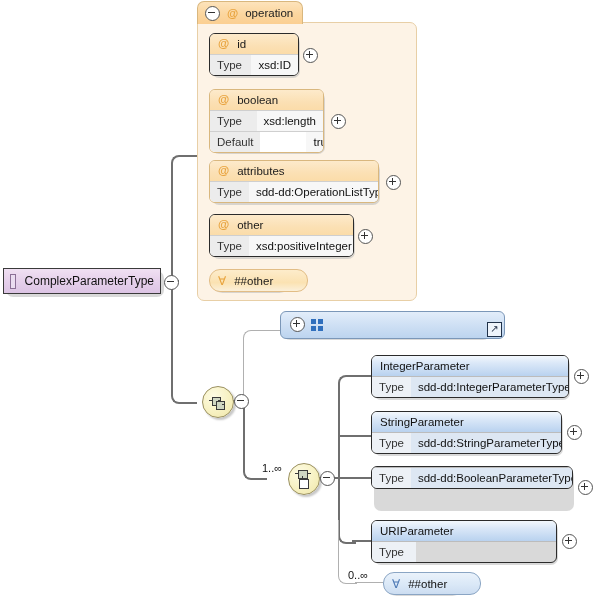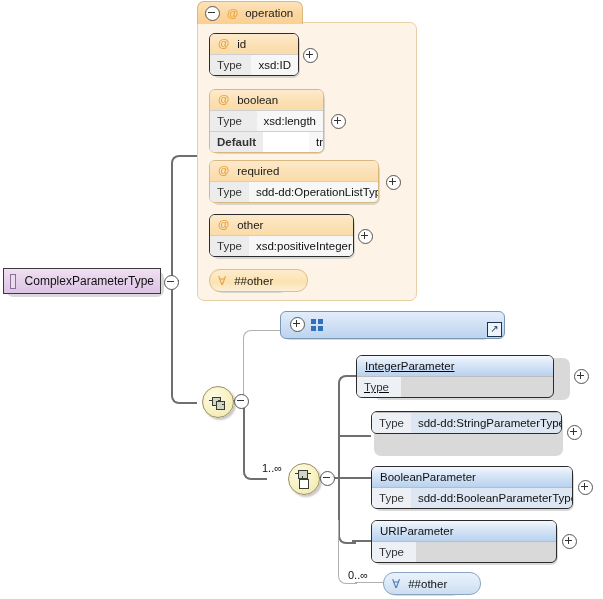--- a/index.html
+++ b/index.html
@@ -195,31 +195,31 @@
   <div class="abox opt" style="left:209px;top:89px;width:113px;">
     <div class="ahead">
       <span class="at">@</span>
       <span>boolean</span>
     </div>
     <div class="arow">
       <span class="ak" style="width:44px;">Type</span>
       <span class="av" style="flex:1;">xsd:length</span>
     </div>
     <div class="arow">
-      <span class="ak" style="width:44px;font-weight:bold;">Default</span>
+      <span class="ak" style="width:44px;">Default</span>
       <span class="av" style="flex:1;margin-left:46px;">true</span>
     </div>
   </div>
   <div class="tog plus" style="left:331px;top:114px;"></div>
 
   <div class="shadow" style="left:212px;top:163px;width:168px;height:42px;"></div>
   <div class="abox opt" style="left:209px;top:160px;width:168px;">
     <div class="ahead">
       <span class="at">@</span>
-      <span>required</span>
+      <span>attributes</span>
     </div>
     <div class="arow">
       <span class="ak" style="width:38px;">Type</span>
       <span class="av" style="flex:1;">sdd-dd:OperationListType</span>
     </div>
   </div>
   <div class="tog plus" style="left:386px;top:175px;"></div>
 
   <div class="shadow" style="left:212px;top:217px;width:143px;height:42px;"></div>
   <div class="abox req" style="left:209px;top:214px;width:143px;">
@@ -265,44 +265,45 @@
   <div class="comp" style="left:288px;top:463px;">
     <i style="left:6px;top:9px;width:4px;height:1px;background:#3a3a3a;"></i>
     <i style="left:9px;top:6px;width:8px;height:7px;background:#cfd6c2;border:1px solid #3a3a3a;"></i>
     <i style="left:18px;top:9px;width:4px;height:1px;background:#3a3a3a;"></i>
     <i style="left:13px;top:12px;width:1px;height:4px;background:#3a3a3a;"></i>
     <i style="left:10px;top:15px;width:8px;height:8px;background:#fff;border:1px solid #3a3a3a;"></i>
   </div>
   <div class="tog" style="left:320px;top:471px;"></div>
 
   <div class="shadow" style="left:374px;top:358px;width:196px;height:42px;"></div>
-  <div class="ebox" style="left:356px;top:355px;width:196px;text-decoration:underline;">
+  <div class="ebox" style="left:371px;top:355px;width:196px;">
     <div class="ehead">
       <span>IntegerParameter</span>
     </div>
     <div class="erow">
       <span class="ek">Type</span>
+      <span class="ev">sdd-dd:IntegerParameterType</span>
     </div>
   </div>
   <div class="tog plus" style="left:574px;top:369px;"></div>
 
   <div class="shadow" style="left:374px;top:414px;width:189px;height:42px;"></div>
   <div class="ebox" style="left:371px;top:411px;width:189px;">
+    <div class="ehead">
+      <span>StringParameter</span>
+    </div>
     <div class="erow">
       <span class="ek">Type</span>
       <span class="ev">sdd-dd:StringParameterType</span>
     </div>
   </div>
   <div class="tog plus" style="left:567px;top:425px;"></div>
 
   <div class="shadow" style="left:374px;top:469px;width:200px;height:42px;"></div>
   <div class="ebox" style="left:371px;top:466px;width:200px;">
-    <div class="ehead">
-      <span>BooleanParameter</span>
-    </div>
     <div class="erow">
       <span class="ek">Type</span>
       <span class="ev">sdd-dd:BooleanParameterType</span>
     </div>
   </div>
   <div class="tog plus" style="left:578px;top:480px;"></div>
 
   <div class="shadow" style="left:374px;top:523px;width:184px;height:42px;"></div>
   <div class="ebox" style="left:371px;top:520px;width:184px;">
     <div class="ehead">

